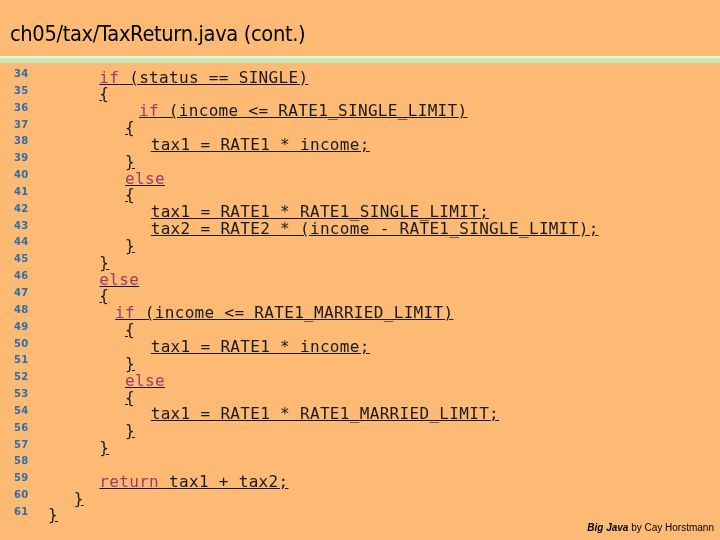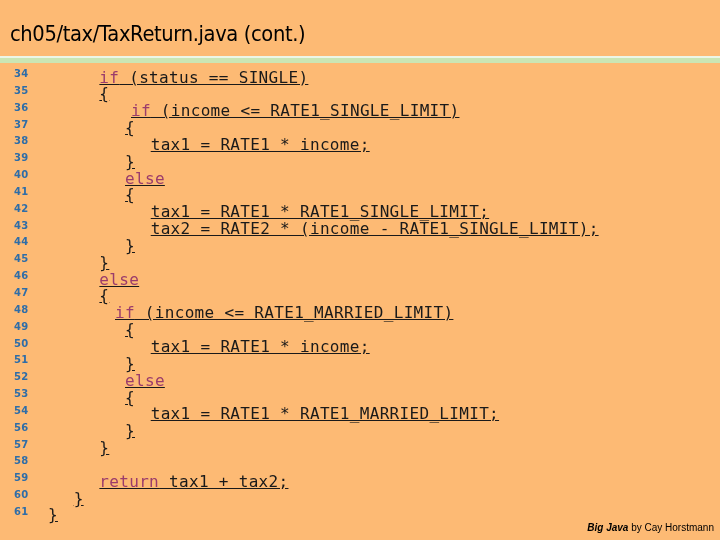--- a/index.html
+++ b/index.html
@@ -116,21 +116,21 @@
 <div id="slide">
 
   <div id="slide-title">ch05/tax/TaxReturn.java (cont.)</div>
 
   <div id="title-rule-hair"></div>
   <div id="title-rule"></div>
 
   <div id="code-listing">
       <div class="code-line"><span class="line-no">34</span><span class="line-code" style="left: 99.36px;"><span class="kw">if</span> (status == SINGLE)</span></div>
       <div class="code-line"><span class="line-no">35</span><span class="line-code" style="left: 99.36px;">{</span></div>
-      <div class="code-line"><span class="line-no">36</span><span class="line-code" style="left: 131px;"><span class="kw">if</span> (income &lt;= RATE1_SINGLE_LIMIT)</span></div>
+      <div class="code-line"><span class="line-no">36</span><span class="line-code" style="left: 139px;"><span class="kw">if</span> (income &lt;= RATE1_SINGLE_LIMIT)</span></div>
       <div class="code-line"><span class="line-no">37</span><span class="line-code" style="left: 125.04px;">{</span></div>
       <div class="code-line"><span class="line-no">38</span><span class="line-code" style="left: 150.72px;">tax1 = RATE1 * income;</span></div>
       <div class="code-line"><span class="line-no">39</span><span class="line-code" style="left: 125.04px;">}</span></div>
       <div class="code-line"><span class="line-no">40</span><span class="line-code" style="left: 125.04px;"><span class="kw">else</span></span></div>
       <div class="code-line"><span class="line-no">41</span><span class="line-code" style="left: 125.04px;">{</span></div>
       <div class="code-line"><span class="line-no">42</span><span class="line-code" style="left: 150.72px;">tax1 = RATE1 * RATE1_SINGLE_LIMIT;</span></div>
       <div class="code-line"><span class="line-no">43</span><span class="line-code" style="left: 150.72px;">tax2 = RATE2 * (income - RATE1_SINGLE_LIMIT);</span></div>
       <div class="code-line"><span class="line-no">44</span><span class="line-code" style="left: 125.04px;">}</span></div>
       <div class="code-line"><span class="line-no">45</span><span class="line-code" style="left: 99.36px;">}</span></div>
       <div class="code-line"><span class="line-no">46</span><span class="line-code" style="left: 99.36px;"><span class="kw">else</span></span></div>

